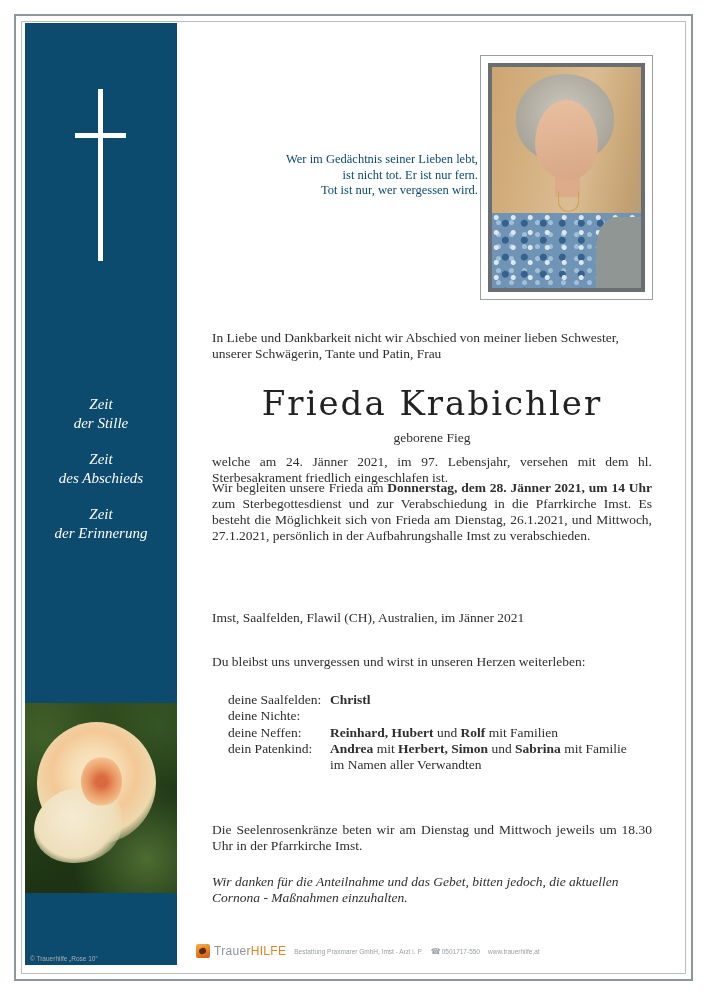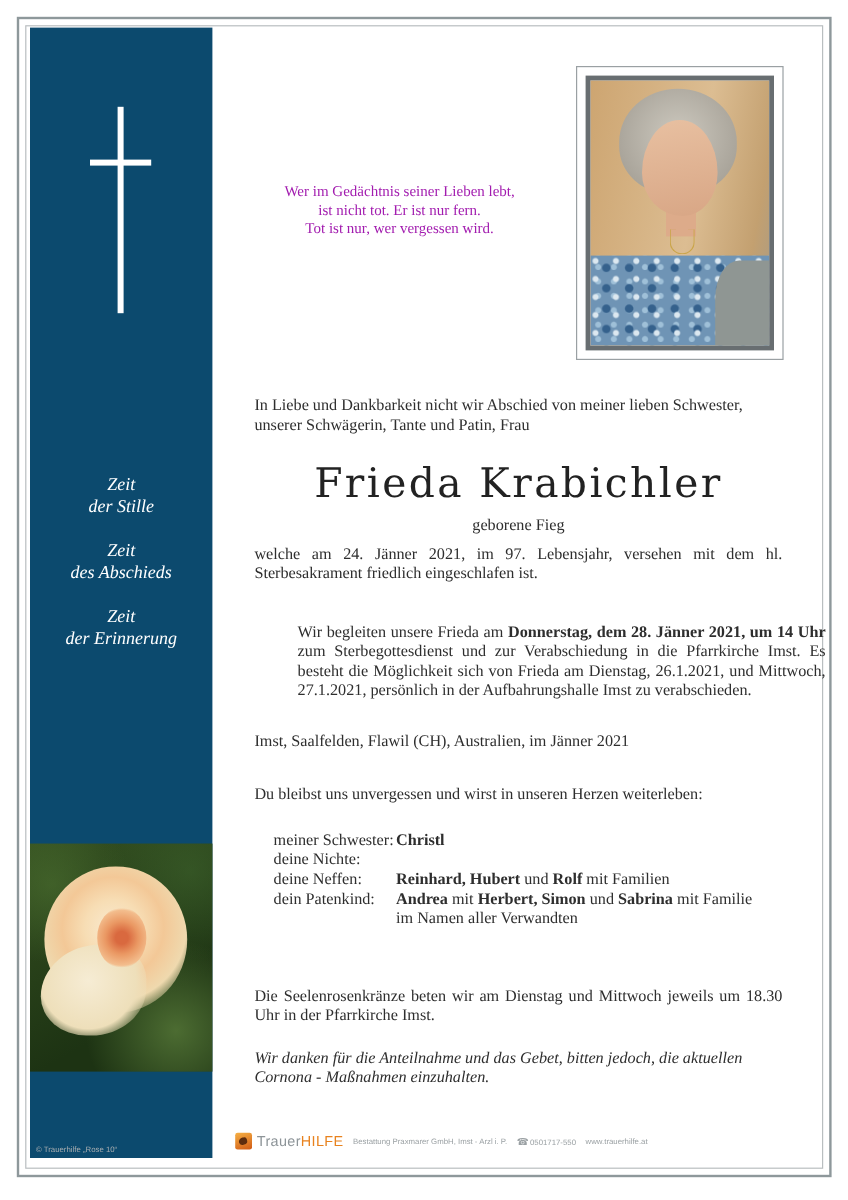--- a/index.html
+++ b/index.html
@@ -33,22 +33,22 @@
   .rose-bloom{position:absolute;left:8%;top:10%;width:78%;height:64%;border-radius:50%;
         background:radial-gradient(circle at 48% 42%, #f9ead0 0%, #f7ddb4 25%, #f3c897 45%,
                    #efd9ae 65%, rgba(240,220,180,.25) 78%, transparent 83%);}
   .rose-center{position:absolute;left:37%;top:28%;width:27%;height:27%;border-radius:50%;
         background:radial-gradient(circle at 50% 50%, #d9693f 0 16%, #ea9863 42%, #f3bd8d 70%, transparent 76%);}
   .rose-petal{position:absolute;left:6%;top:44%;width:58%;height:40%;
         border-radius:60% 40% 55% 45%;
         background:radial-gradient(circle at 45% 40%, #f6ecd4, #eedfba 60%, rgba(238,223,186,.2) 78%, transparent 82%);}
 
   
-  .quote{position:absolute;left:200px;top:152px;width:266px;text-align:center;
-         font-size:12.5px;line-height:15.5px;color:#a21caf;}
+  .quote{position:absolute;left:212px;top:152px;width:266px;text-align:right;
+         font-size:12.5px;line-height:15.5px;color:#0c4a6e;}
 
   
   .portrait-frame{position:absolute;left:480px;top:55px;width:173px;height:245px;
         border:1px solid #9aa0a3;background:#fff;box-sizing:border-box;padding:7px;}
   .portrait-inner{width:100%;height:100%;border:4px solid #686e71;box-sizing:border-box;
         position:relative;overflow:hidden;
         background:linear-gradient(100deg,#cda571 0%,#dcbd92 55%,#c3a070 85%,#a89b85 100%);}
   .p-hair{position:absolute;left:16%;top:3%;width:66%;height:40%;
         background:radial-gradient(circle at 50% 45%, #cdc9bf, #a9a49a 75%);
         border-radius:50% 50% 45% 45%;}
@@ -68,21 +68,21 @@
   .p-necklace{position:absolute;left:44%;top:56%;width:13%;height:9%;
         border:1px solid #caa54a;border-top:none;border-radius:0 0 50% 50%;}
 
   
   .tblock{position:absolute;left:212px;width:440px;font-size:13.5px;line-height:16px;}
   .intro{top:330px;}
   .deceased-name{top:383px;text-align:center;font-family:"DejaVu Serif",serif;
         font-size:34px;line-height:40px;letter-spacing:2px;color:#222;}
   .maiden{top:430px;text-align:center;}
   .death{top:454px;text-align:justify;}
-  .funeral{top:519px;text-align:justify;margin-left:36px;}
+  .funeral{top:480px;text-align:justify;}
   .cities{top:610px;}
   .remember{top:654px;}
   .rosary{top:822px;text-align:justify;}
   .thanks{top:874px;font-style:italic;}
   .b{font-weight:bold;}
 
   
   .family{position:absolute;left:228px;top:692px;width:430px;font-size:13.5px;}
   .fam-row{display:flex;}
   .fam-label{width:102px;flex-shrink:0;line-height:16.3px;}
@@ -163,21 +163,21 @@
   <div class="tblock death">welche am 24. Jänner 2021, im 97. Lebensjahr, versehen mit dem hl. Sterbesakrament friedlich eingeschlafen ist.</div>
 
   <div class="tblock funeral"><span>Wir begleiten unsere Frieda am </span><span class="b">Donnerstag, dem 28. Jänner 2021, um 14 Uhr</span><span> zum Sterbegottesdienst und zur Verabschiedung in die Pfarrkirche Imst. Es besteht die Möglichkeit sich von Frieda am Dienstag, 26.1.2021, und Mittwoch, 27.1.2021, persönlich in der Aufbahrungshalle Imst zu verabschieden.</span></div>
 
   <div class="tblock cities">Imst, Saalfelden, Flawil (CH), Australien, im Jänner 2021</div>
 
   <div class="tblock remember">Du bleibst uns unvergessen und wirst in unseren Herzen weiterleben:</div>
 
   <div class="family">
       <div class="fam-row">
-        <div class="fam-label">meiner Schwester:</div>
+        <div class="fam-label">deine Saalfelden:</div>
         <div class="fam-value">
           <div><span class="b">Christl</span></div>
         </div>
       </div>
       <div class="fam-row">
         <div class="fam-label">deine Nichte:</div>
       </div>
       <div class="fam-row">
         <div class="fam-label">deine Neffen:</div>
         <div class="fam-value">

